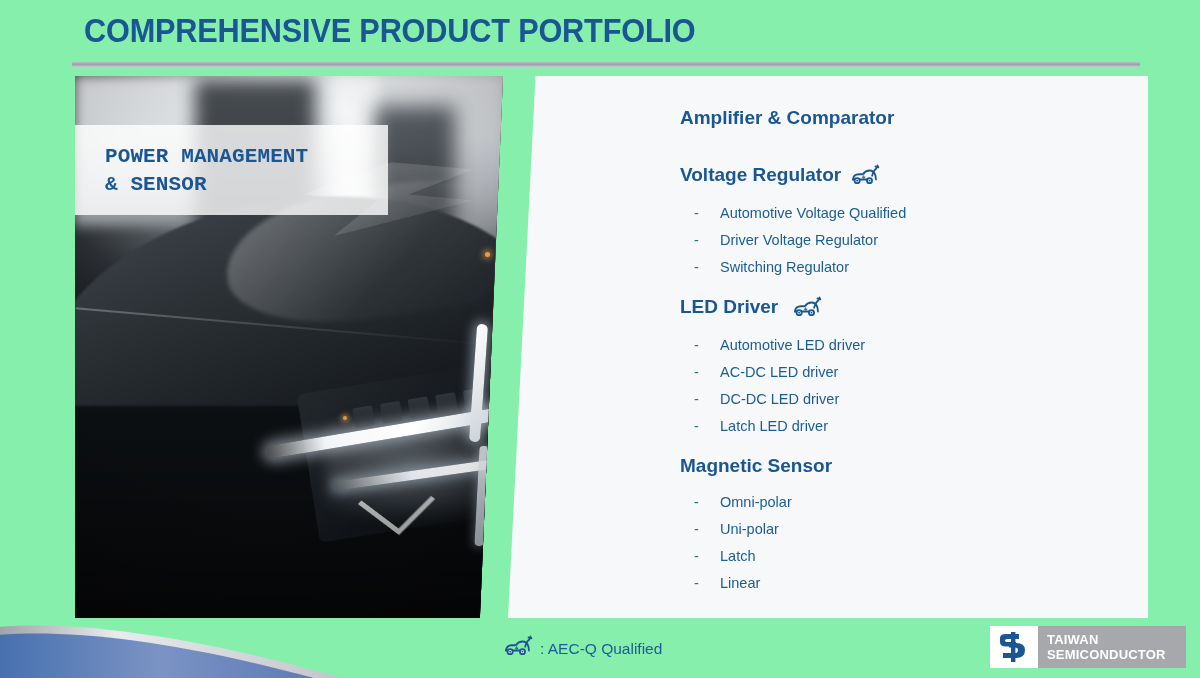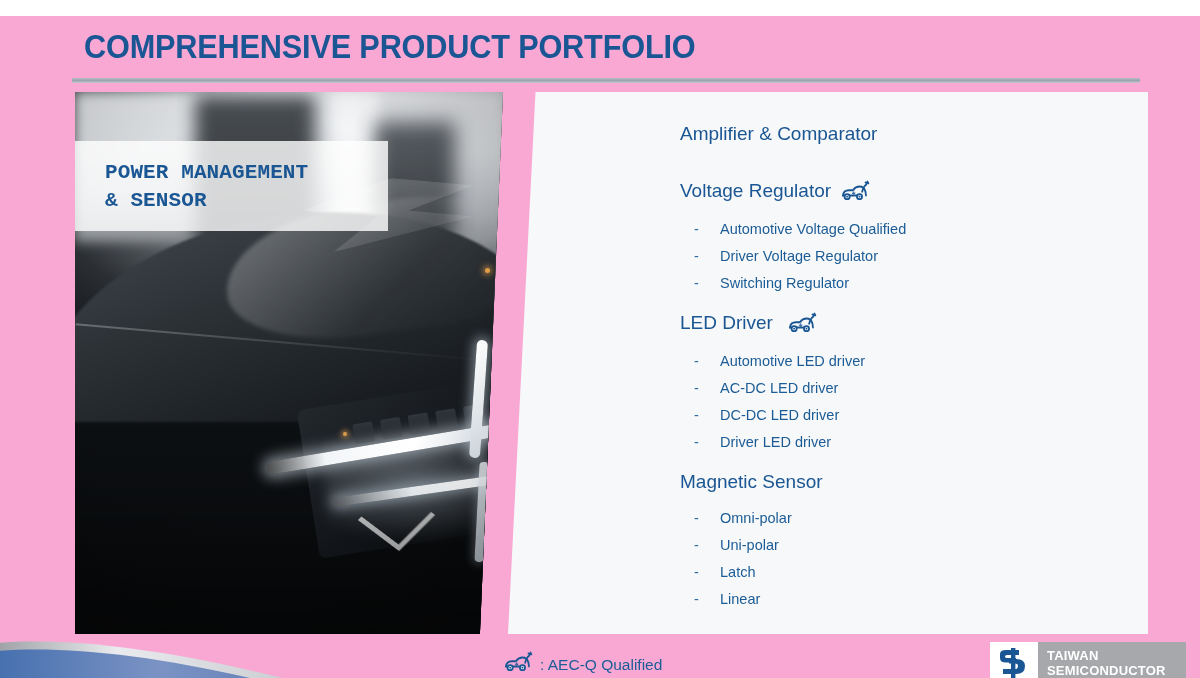--- a/index.html
+++ b/index.html
@@ -1,20 +1,20 @@
 <!DOCTYPE html>
 <html><head>
 <meta charset="utf-8">
 <style>
   html,body{margin:0;padding:0;}
   body{
     width:1200px;height:678px;background:#ffffff;overflow:hidden;
     font-family:"Liberation Sans",sans-serif;position:relative;
   }
-  .slide{position:absolute;inset:0;overflow:hidden;background:#f9a8d4;margin-top:16px;}
+  .slide{position:absolute;inset:0;overflow:hidden;background:#86efac;}
 
   
   .title{
     position:absolute;left:84px;top:12px;
     font-size:33px;font-weight:bold;color:#1a5693;
     letter-spacing:-0.2px;white-space:nowrap;
     transform:scaleX(0.93);transform-origin:left center;
   }
   .title-rule{
     position:absolute;left:72px;top:62px;width:1068px;height:5px;
@@ -111,21 +111,21 @@
   
   .panel{
     position:absolute;left:508px;top:76px;width:640px;height:542px;
     background:#f7f8f9;
     -webkit-clip-path:polygon(4.3% 0, 100% 0, 100% 100%, 0 100%);
     clip-path:polygon(4.3% 0, 100% 0, 100% 100%, 0 100%);
   }
   .content{position:absolute;left:680px;top:76px;width:470px;height:542px;}
 
   .head{
-    font-size:19px;font-weight:normal;color:#1a5693;
+    font-size:19px;font-weight:bold;color:#1a5693;
     display:flex;align-items:center;gap:9px;white-space:nowrap;
   }
   .h-amp{position:absolute;left:0;top:31px;}
   .h-vr {position:absolute;left:0;top:87px;}
   .h-led{position:absolute;left:0;top:219px;align-items:center;}
   .h-mag{position:absolute;left:0;top:379px;}
 
   ul.items{list-style:none;margin:0;padding:0;position:absolute;left:14px;}
   ul.items li{
     display:flex;align-items:flex-start;
@@ -267,21 +267,21 @@
       <li>
           <span class="dash">-</span>
           <span>AC-DC LED driver</span>
         </li>
       <li>
           <span class="dash">-</span>
           <span>DC-DC LED driver</span>
         </li>
       <li>
           <span class="dash">-</span>
-          <span>Driver LED driver</span>
+          <span>Latch LED driver</span>
         </li>
     </ul>
 
     <div class="head h-mag">
       <span>Magnetic Sensor</span>
     </div>
     <ul class="items l-mag">
       <li>
           <span class="dash">-</span>
           <span>Omni-polar</span>

